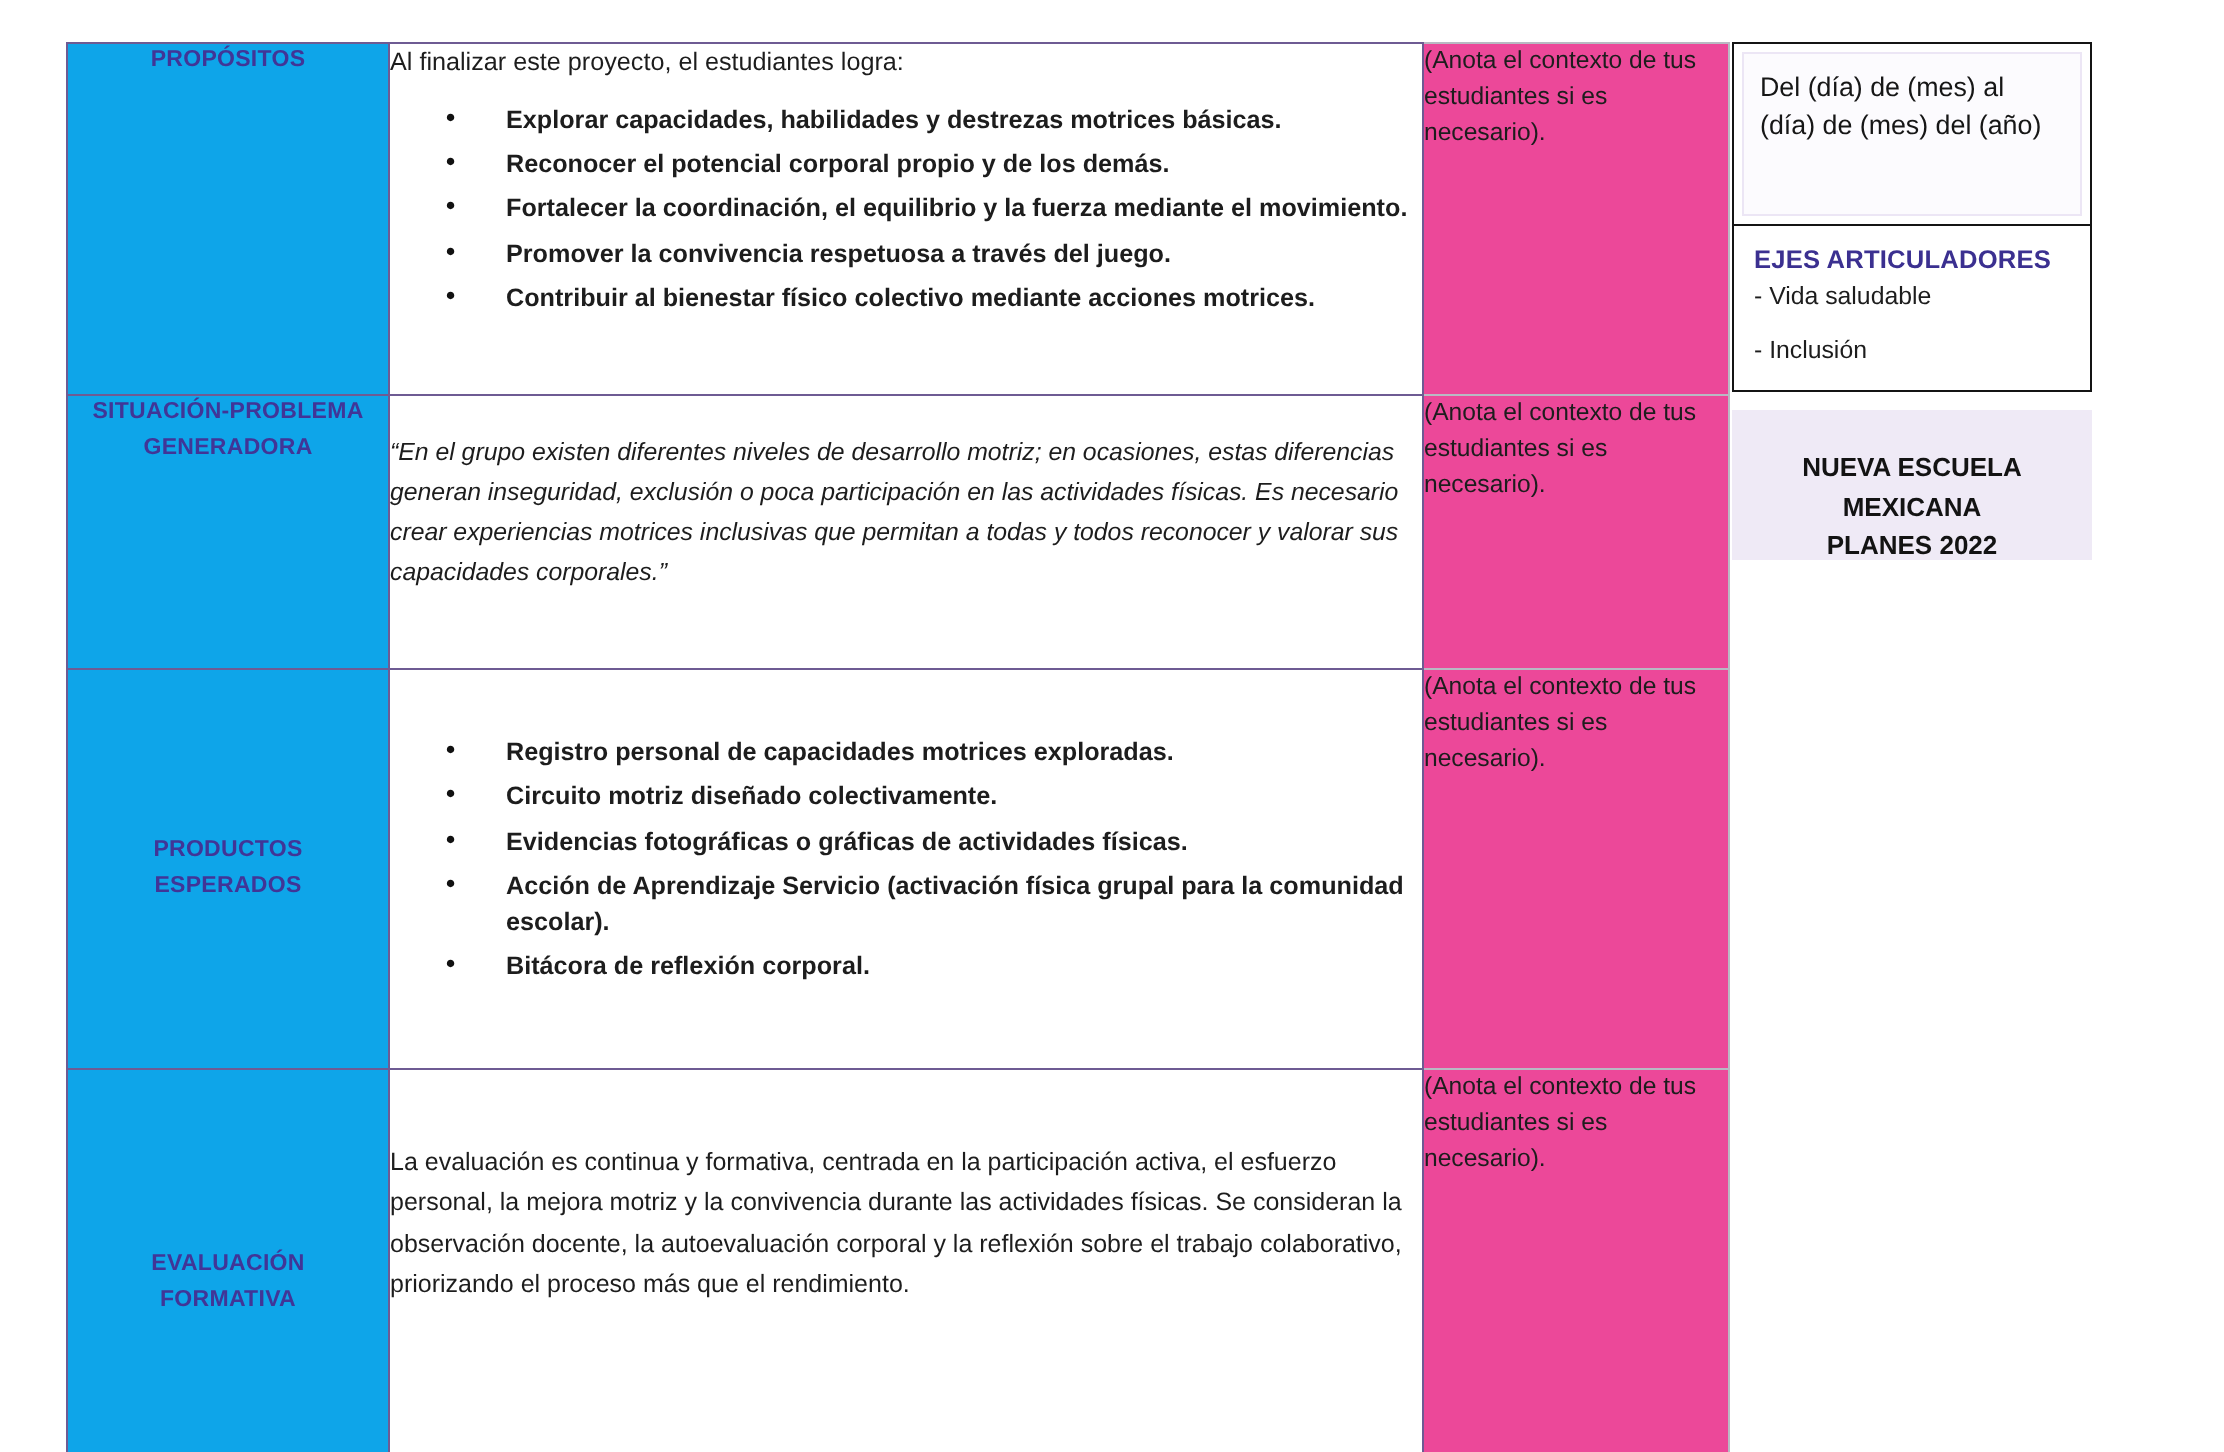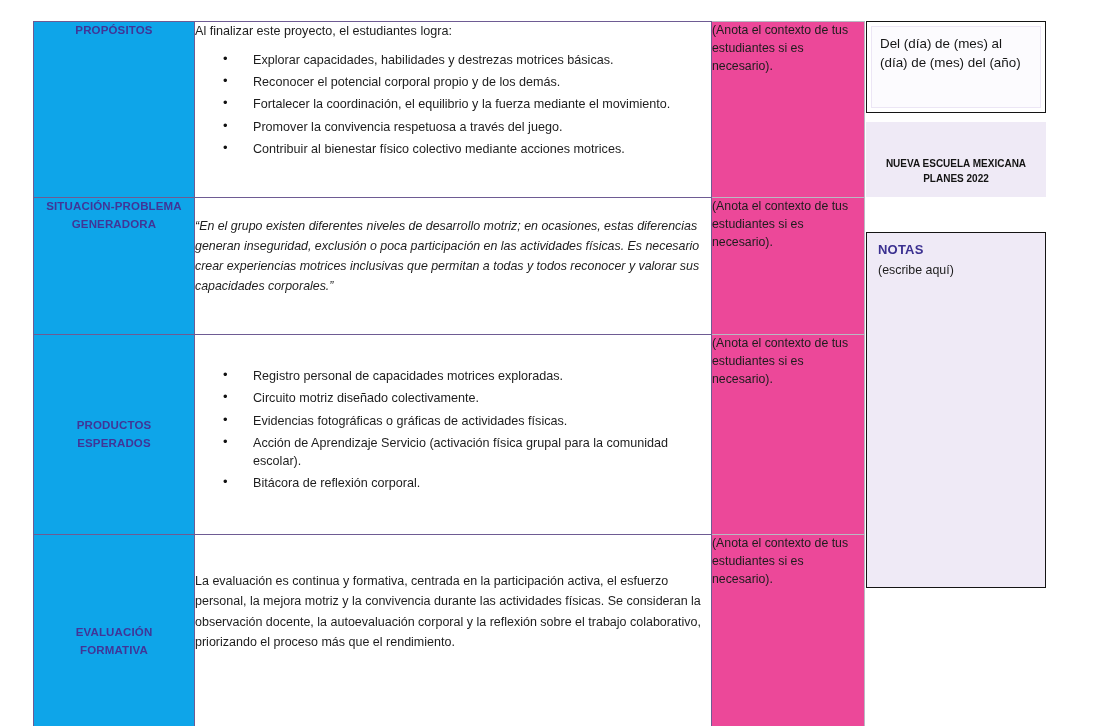--- a/index.html
+++ b/index.html
@@ -75,20 +75,21 @@
   ul.bullets {
     margin: 10px 0 0 0;
     padding: 0 0 0 28px;
     list-style: none;
   }
   ul.bullets li {
     position: relative;
     padding-left: 30px;
     margin-bottom: 4px;
     line-height: 1.45;
+    font-weight: bold;
   }
   ul.bullets li::before {
     content: "\2022";
     position: absolute;
     left: 0;
     top: -1px;
     font-size: 13px;
     color: #111;
   }
   .quote-para {
@@ -178,21 +179,21 @@
     background: #efeaf6;
     height: 75px;
     box-sizing: border-box;
     display: flex;
     align-items: center;
     justify-content: center;
     text-align: center;
     padding: 0 12px;
   }
   .nem-text {
-    font-size: 10px;
+    font-size: 13px;
     line-height: 1.5;
     color: #131313;
     font-weight: bold;
     margin-top: 22px;
   }
   .nem-text .year {
     font-weight: bold;
   }
 
   .notas-box {
@@ -288,27 +289,28 @@
 
   </tbody>
 </table>
 
 <div class="side-panel">
 
   <div class="date-box">
     <div class="date-inner">Del  (día) de (mes) al (día) de (mes) del (año)</div>
   </div>
 
+  <div class="ejes-box">
+    <p class="ejes-title">EJES ARTICULADORES</p>
+    <p class="ejes-item">- Vida saludable</p>
+    <p class="ejes-item last">- Inclusión</p>
+  </div>
 
   <div class="nem-box">
     <div class="nem-text">
       <span>NUEVA ESCUELA MEXICANA</span><br>
       <span>PLANES</span>
       <span class="year">2022</span>
     </div>
   </div>
 
-  <div class="notas-box">
-    <p class="notas-title">NOTAS</p>
-    <p class="notas-hint">(escribe aquí)</p>
-  </div>
 
 </div>
 
 </body></html>

